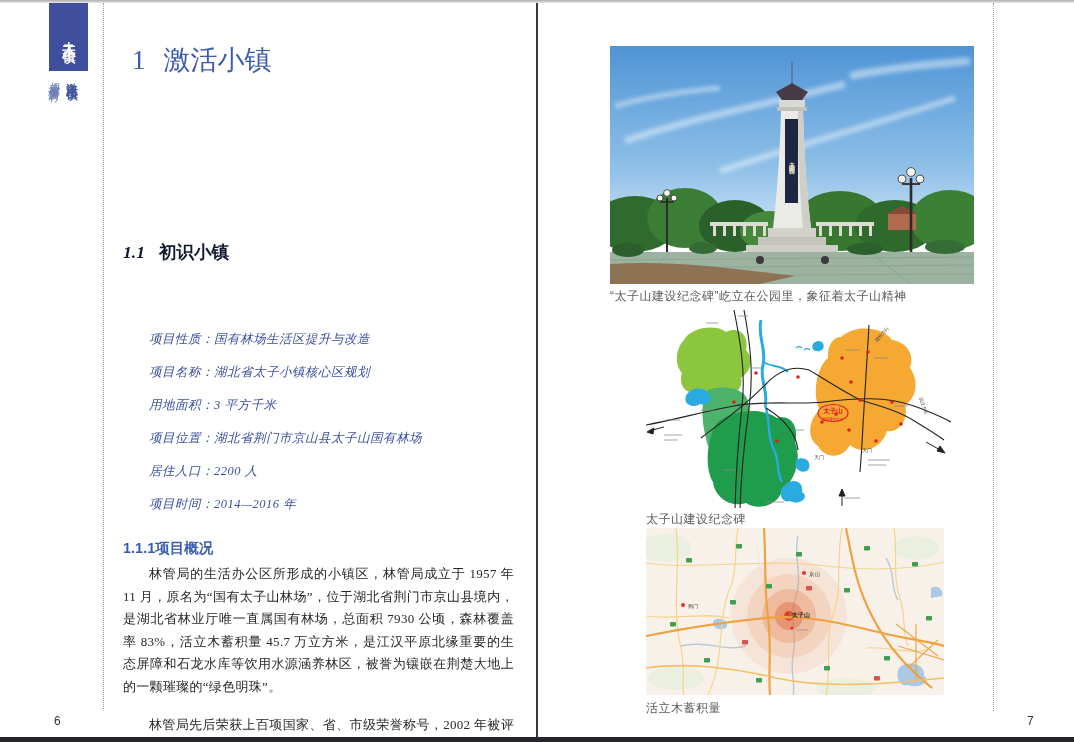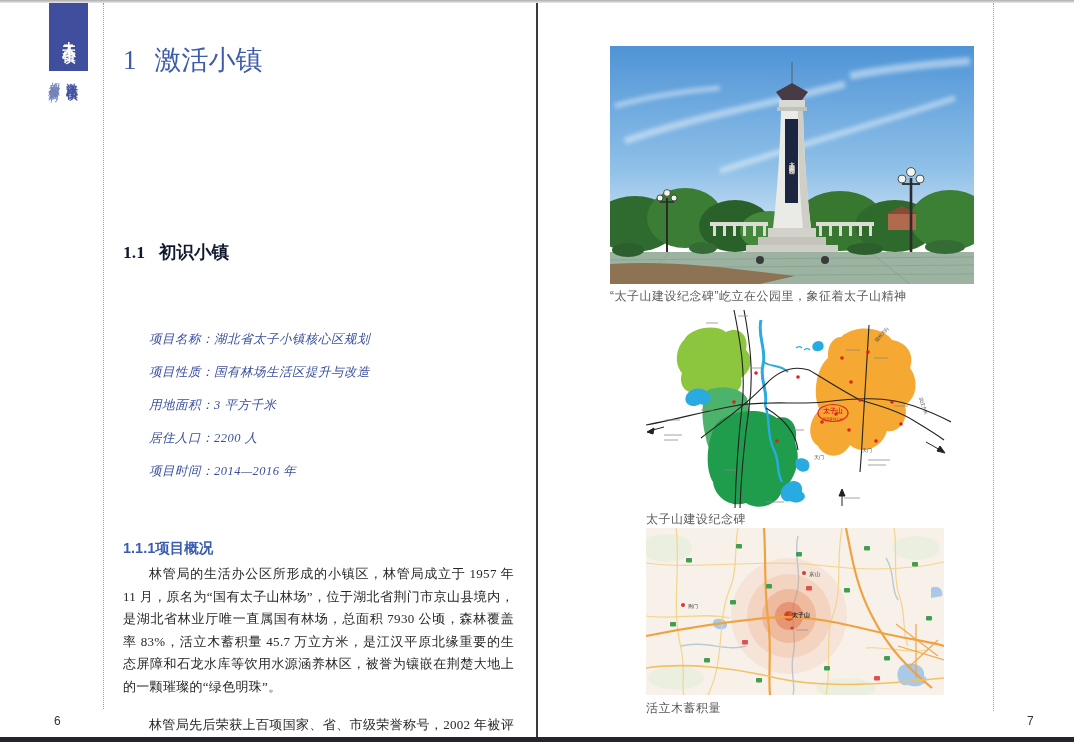--- a/index.html
+++ b/index.html
@@ -23,26 +23,26 @@
   .brand-box { position:absolute; left:49px; top:0; width:39px; height:68px;
                background:#3f4f9e; display:flex; align-items:center; justify-content:center; }
   .brand-box span { writing-mode:vertical-rl; color:#fff; font-weight:bold;
                font-size:13px; letter-spacing:3px; font-family:"Liberation Sans","DejaVu Sans",sans-serif; }
   .series-vert { position:absolute; left:64px; top:71px; writing-mode:vertical-rl;
                color:#44549f; font-weight:bold; font-size:11.5px; letter-spacing:2px; }
   .slogan-vert { position:absolute; left:46px; top:71px; writing-mode:vertical-rl;
                color:#7282ba; font-style:italic; font-size:10.5px; letter-spacing:1px;
                font-family:"Liberation Serif","DejaVu Serif",serif; }
 
-  .chapter-title { position:absolute; left:123px; top:39px; color:#3d5cad;
+  .chapter-title { position:absolute; left:132px; top:39px; color:#3d5cad;
                font-family:"Liberation Serif","DejaVu Serif",serif; font-size:27px; }
   .chapter-title .num { margin-right:18px; }
   .section-title { position:absolute; left:123px; top:237px; color:#10182e; font-weight:bold;
                font-family:"Liberation Serif","DejaVu Serif",serif; font-size:17.5px; }
-  .section-title .num { margin-right:14px; }
+  .section-title .num { margin-right:14px;font-style:italic; }
 
   .project-info { position:absolute; left:149px; top:320px; width:370px;
                font-family:"Liberation Serif","DejaVu Serif",serif; }
   .project-info div { height:33px; line-height:33px; color:#3a4f9f; font-style:italic;
                font-size:12.5px; letter-spacing:0.5px; }
 
   .subsection-title { position:absolute; left:123px; top:536px; color:#3b5db0; font-weight:bold;
                font-size:14.5px; }
   .subsection-title .num { margin-right:0;text-align:center; }
 
@@ -89,23 +89,24 @@
 
     <div class="chapter-title">
       <span class="num">1</span><span>激活小镇</span>
     </div>
 
     <div class="section-title">
       <span class="num">1.1</span><span>初识小镇</span>
     </div>
 
     <div class="project-info">
+      <div>项目性质：国有林场生活区提升与改造</div>
       <div>项目名称：湖北省太子小镇核心区规划</div>
-      <div>项目性质：国有林场生活区提升与改造</div>
       <div>用地面积：3 平方千米</div>
+      <div>项目位置：湖北省荆门市京山县太子山国有林场</div>
       <div>居住人口：2200 人</div>
       <div>项目时间：2014—2016 年</div>
     </div>
 
     <div class="subsection-title">
       <span class="num">1.1.1</span><span>项目概况</span>
     </div>
 
     <div class="bodycopy">
       <p>林管局的生活办公区所形成的小镇区，林管局成立于 1957 年 11 月，原名为“国有太子山林场”，位于湖北省荆门市京山县境内，是湖北省林业厅唯一直属国有林场，总面积 7930 公顷，森林覆盖率 83%，活立木蓄积量 45.7 万立方米，是江汉平原北缘重要的生态屏障和石龙水库等饮用水源涵养林区，被誉为镶嵌在荆楚大地上的一颗璀璨的“绿色明珠”。</p>

